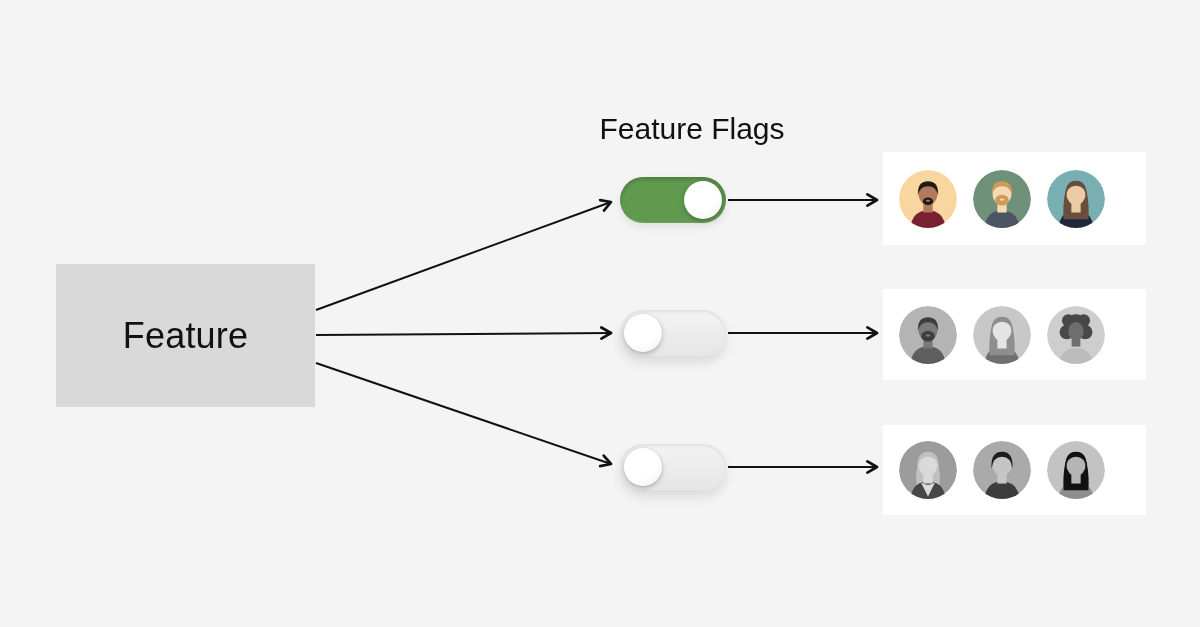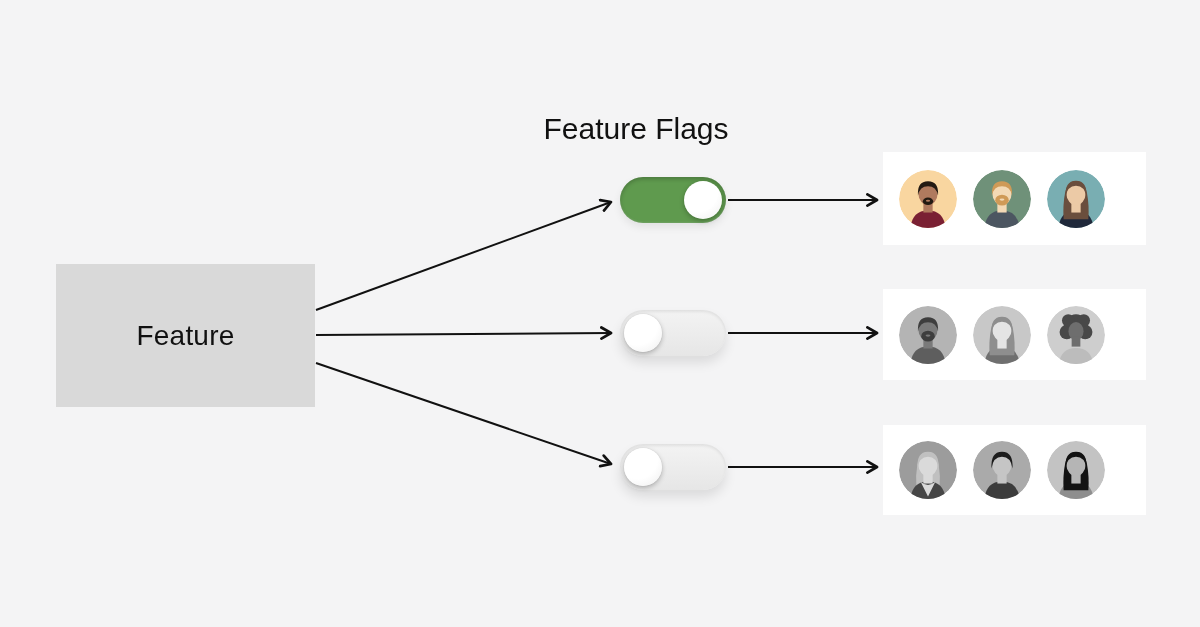--- a/index.html
+++ b/index.html
@@ -12,33 +12,33 @@
     overflow:hidden;
   }
 
   
   .feature-box {
     position:absolute;
     left:56px; top:264px;
     width:259px; height:143px;
     background:#d9d9d9;
     display:flex; align-items:center; justify-content:center;
-    font-size:28px; color:#111;
+    font-size:36px; color:#111;
     letter-spacing:0.2px;
   }
 
   
   .col-header {
     position:absolute;
     top:112px;
     transform:translateX(-50%);
     font-size:30px; font-weight:400; color:#111;
     white-space:nowrap;
   }
-  .col-header.flags    { left:636px; }
+  .col-header.flags    { left:692px; }
   .col-header.audience { left:1018px; }
 
   
   .arrows {
     position:absolute; left:0; top:0;
     width:1200px; height:627px;
     pointer-events:none;
   }
 
   

